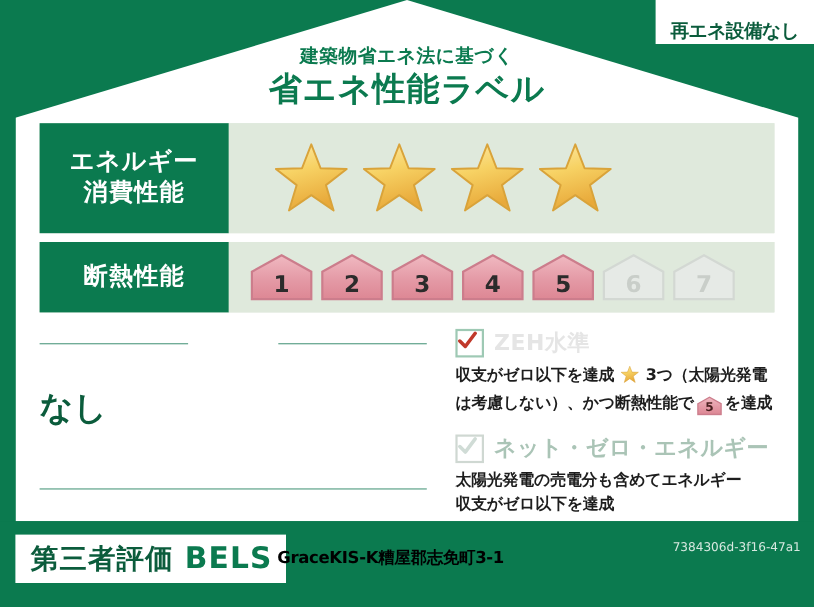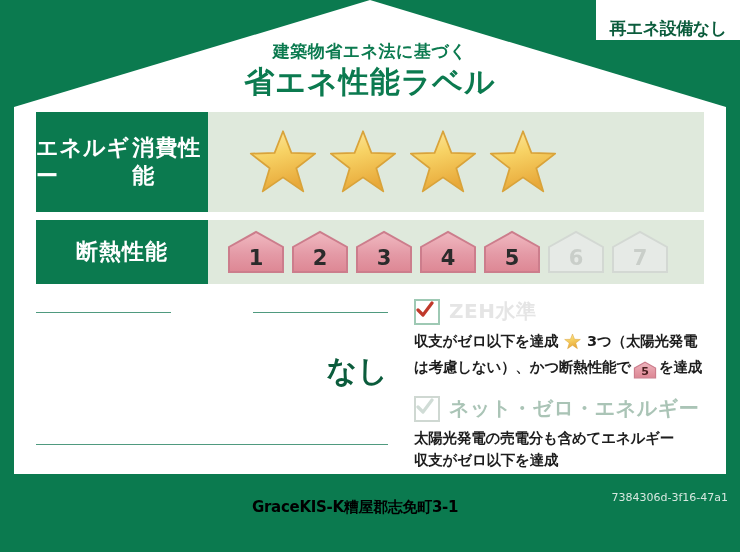--- a/index.html
+++ b/index.html
@@ -109,21 +109,21 @@
   }
   .perf-row.row-energy { height: 100px; }
   .perf-row.row-insul  { height: 64px; }
 
   .perf-label {
     width: 172px;
     flex: 0 0 172px;
     background: #0b7a4f;
     color: #ffffff;
     display: flex;
-    flex-direction: row;
+    flex-direction: column;
     align-items: center;
     justify-content: center;
     font-size: 22px;
     font-weight: bold;
     letter-spacing: 1px;
     line-height: 1.28;
   }
   .perf-label span { display: block; }
 
   .perf-value {
@@ -187,21 +187,21 @@
     letter-spacing: 0.5px;
   }
   .cost-heading .rule {
     flex: 1 1 auto;
     height: 1px;
     background: #4f9a7f;
   }
   .cost-heading .rule.left { margin-right: 10px; }
   .cost-heading .rule.right { margin-left: 10px; }
   .cost-value {
-    text-align: right;
+    text-align: left;
     color: #0b5c3c;
     font-size: 30px;
     font-weight: bold;
     margin-top: 38px;
   }
   .cost-rule-bottom {
     height: 1px;
     background: #4f9a7f;
     margin-top: 52px;
   }
@@ -479,19 +479,23 @@
         <div class="zeh-desc">
           <span>太陽光発電の売電分も含めてエネルギー</span><br>
           <span>収支がゼロ以下を達成</span>
         </div>
       </div>
 
     </div>
   </div>
 
   <div class="footer">
+    <div class="bels-plate">
+      <span class="bels-jp">第三者評価</span>
+      <span class="bels-en">BELS</span>
+    </div>
     <div class="bldg-name">GraceKIS-K糟屋郡志免町3-1</div>
     <div class="footer-right">
       <div class="eval-id">7384306d-3f16-47a1</div>
     </div>
   </div>
 
 </div>
 
 </body></html>

